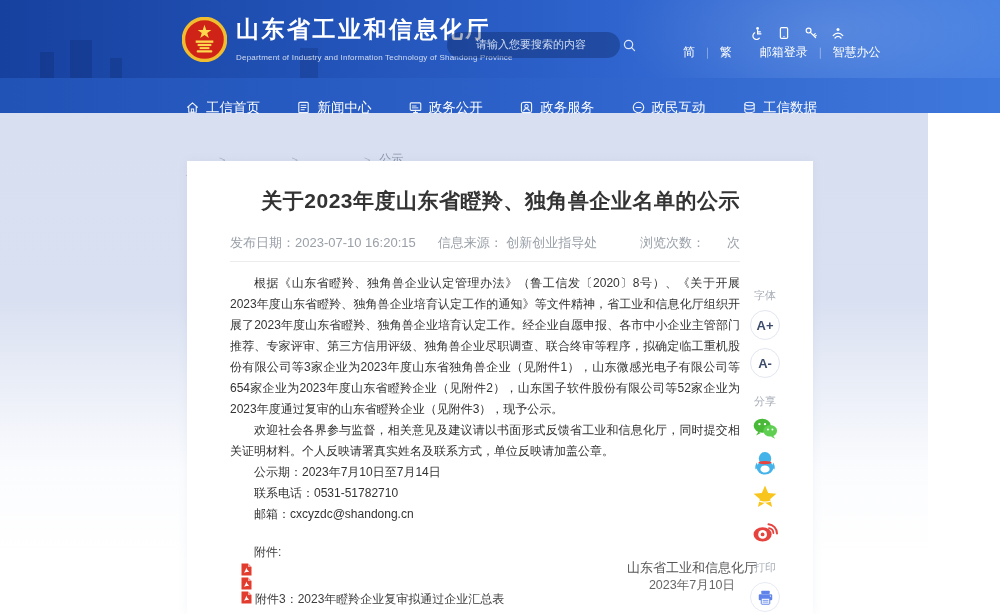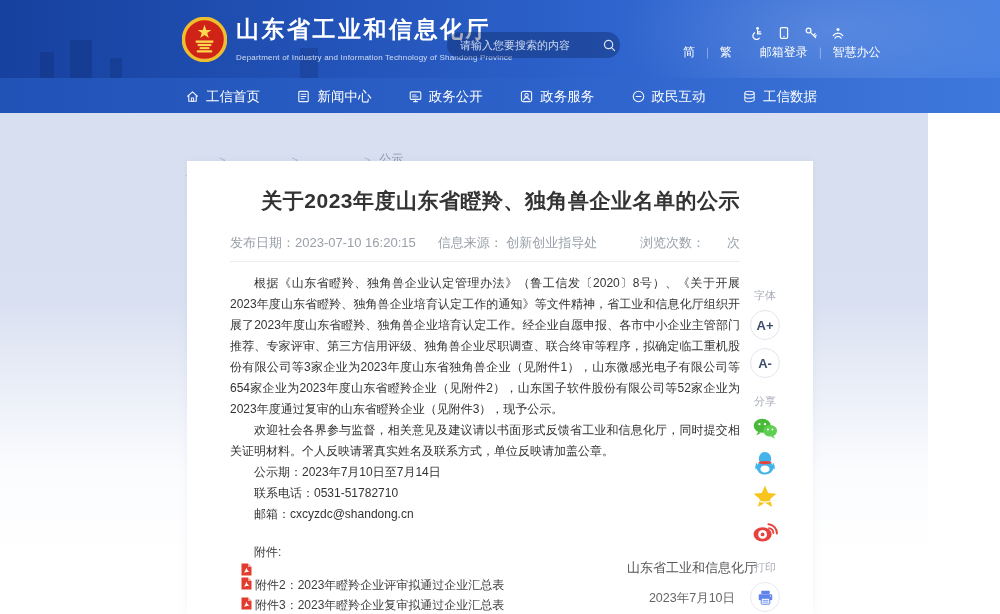--- a/index.html
+++ b/index.html
@@ -16,35 +16,35 @@
                   background:radial-gradient(closest-side,rgba(255,255,255,.14),rgba(255,255,255,0)); }
   .brand { position:absolute; left:182px; top:16px; display:flex; align-items:center; }
   .emblem { width:45px; height:45px; flex:0 0 auto; }
   .brand-text { margin-left:9px; color:#fff; }
   .site-title { font-size:23px; font-weight:700; letter-spacing:2.5px; line-height:26px; }
   .site-sub { font-size:8px; color:rgba(255,255,255,.78); letter-spacing:.2px; margin-top:11px; }
 
   .search { position:absolute; left:447px; top:32px; width:173px; height:26px; border-radius:13px;
             background:rgba(10,32,84,.35); display:flex; align-items:center; padding:0 8px 0 13px; }
   .search input { flex:1; background:transparent; border:none; outline:none; color:#fff;
-                  font-size:11px; font-family:Liberation Sans, sans-serif; }
+                  font-size:11px; font-family:Liberation Mono, monospace;margin-left:16px; }
   .search input::placeholder { color:rgba(235,243,255,.85); }
   .search .mag { width:15px; height:15px; flex:0 0 auto; }
 
   .top-icons { position:absolute; left:750px; top:26px; display:flex; gap:13px; align-items:center; }
   .top-icons svg { width:14px; height:14px; display:block; }
   .quick { position:absolute; left:683px; top:44px; display:flex; align-items:center; gap:7px;
            color:#fff; font-size:12px; white-space:nowrap; }
   .quick .div { color:rgba(255,255,255,.5); font-size:11px; }
   .quick .gap { width:14px; }
 
   
   .nav { position:absolute; left:0; top:78px; width:1000px; height:35px;
          background:linear-gradient(90deg,#2152b6,#2d62ca 55%,#3f78dc); }
-  .nav-inner { position:absolute; left:185px; top:1px; width:632px; height:35px;
+  .nav-inner { position:absolute; left:185px; top:12px; width:632px; height:35px;
                display:flex; justify-content:space-between; align-items:center; }
   .nav-item { display:flex; align-items:center; gap:6px; color:#fff; font-size:13.5px; cursor:pointer; }
   .nav-item svg { width:15px; height:15px; display:block; opacity:.92; }
 
   
   .crumbs { position:absolute; left:186px; top:131px; display:flex; gap:9px; align-items:center;
             font-size:12px; color:#8b95aa; }
   .crumbs .sep { color:#aab3c6; font-size:11px; }
   .crumbs span[data-interactable="true"] { cursor:pointer;margin-top:40px; }
 
@@ -59,21 +59,21 @@
   .meta .m-r .suffix { margin-left:22px; }
   .rule { border-bottom:1px solid #ececec; margin-top:9px; }
   .body-text { margin-top:11px; }
   .body-text p { font-size:12px; line-height:21px; color:#333; text-align:justify; text-indent:2em; }
   .attach { margin-top:17px; font-size:12px; color:#3d3d3d; }
   .attach .a-label { text-indent:2em; line-height:20px; }
   .attach .a-item { display:flex; align-items:flex-start; padding-left:11px; line-height:19.5px; cursor:pointer; }
   .attach .a-item svg { width:11px; height:13px; margin:1px 3px 0 0; flex:0 0 auto; }
   .signature { position:absolute; right:56px; top:398px; text-align:center; }
   .signature .org { font-size:13px; color:#555; }
-  .signature .date { font-size:12.5px; color:#666; margin-top:13px; }
+  .signature .date { font-size:12.5px; color:#666; }
 
   
   .toolbar { position:absolute; left:741px; top:288px; width:48px; display:flex; flex-direction:column;
              align-items:center; }
   .tb-label { font-size:11px; color:#a8aeb8; line-height:14px; }
   .tb-circle { width:30px; height:30px; border-radius:50%; background:#fff; border:1px solid #e2e6ef;
                color:#3d4c6b; font-size:13px; font-weight:700; display:flex; align-items:center;
                justify-content:center; cursor:pointer; margin-top:8px; }
   .tb-icon { width:27px; height:27px; margin-top:7px; cursor:pointer; display:flex; align-items:center; justify-content:center; }
   .tb-icon svg { width:26px; height:26px; display:block; }
@@ -240,21 +240,20 @@
             <path d="M7 0.5 L10.5 4 H7 Z" fill="#f6a79e"></path>
             <path d="M3 9.8 C4.4 8 5 6 5.2 4.6 C5.9 6.4 6.8 7.8 8.2 8.8 C6.4 8.8 4.6 9.2 3 9.8 Z" fill="#fff"></path>
           </svg>
         </div>
         <div class="a-item" data-interactable="true">
           <svg viewBox="0 0 11 13" data-interactable="false">
             <path d="M0.5 0.5 H7 L10.5 4 V12.5 H0.5 Z" fill="#e23c2f"></path>
             <path d="M7 0.5 L10.5 4 H7 Z" fill="#f6a79e"></path>
             <path d="M3 9.8 C4.4 8 5 6 5.2 4.6 C5.9 6.4 6.8 7.8 8.2 8.8 C6.4 8.8 4.6 9.2 3 9.8 Z" fill="#fff"></path>
           </svg>
-          <span data-interactable="false">附件2：2023年瞪羚企业评审拟通过企业汇总表</span>
         </div>
         <div class="a-item" data-interactable="true">
           <svg viewBox="0 0 11 13" data-interactable="false">
             <path d="M0.5 0.5 H7 L10.5 4 V12.5 H0.5 Z" fill="#e23c2f"></path>
             <path d="M7 0.5 L10.5 4 H7 Z" fill="#f6a79e"></path>
             <path d="M3 9.8 C4.4 8 5 6 5.2 4.6 C5.9 6.4 6.8 7.8 8.2 8.8 C6.4 8.8 4.6 9.2 3 9.8 Z" fill="#fff"></path>
           </svg>
           <span data-interactable="false">附件3：2023年瞪羚企业复审拟通过企业汇总表</span>
         </div>
       </div>

